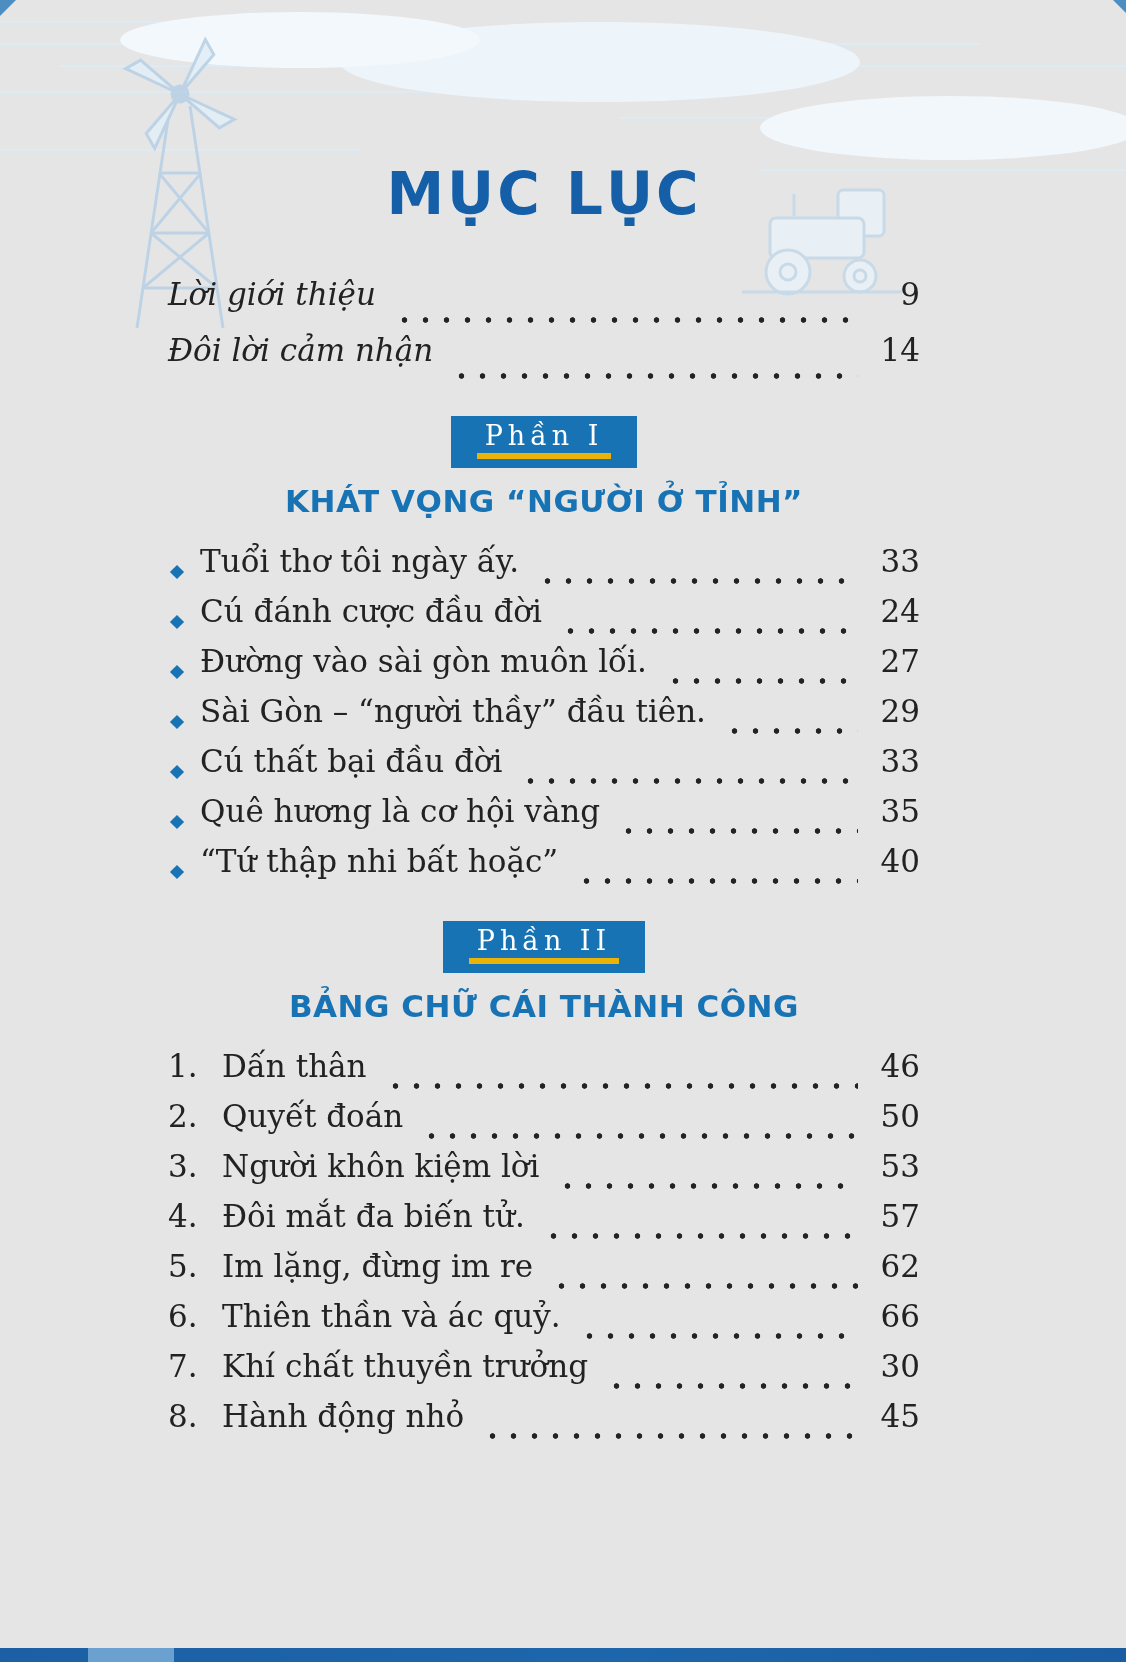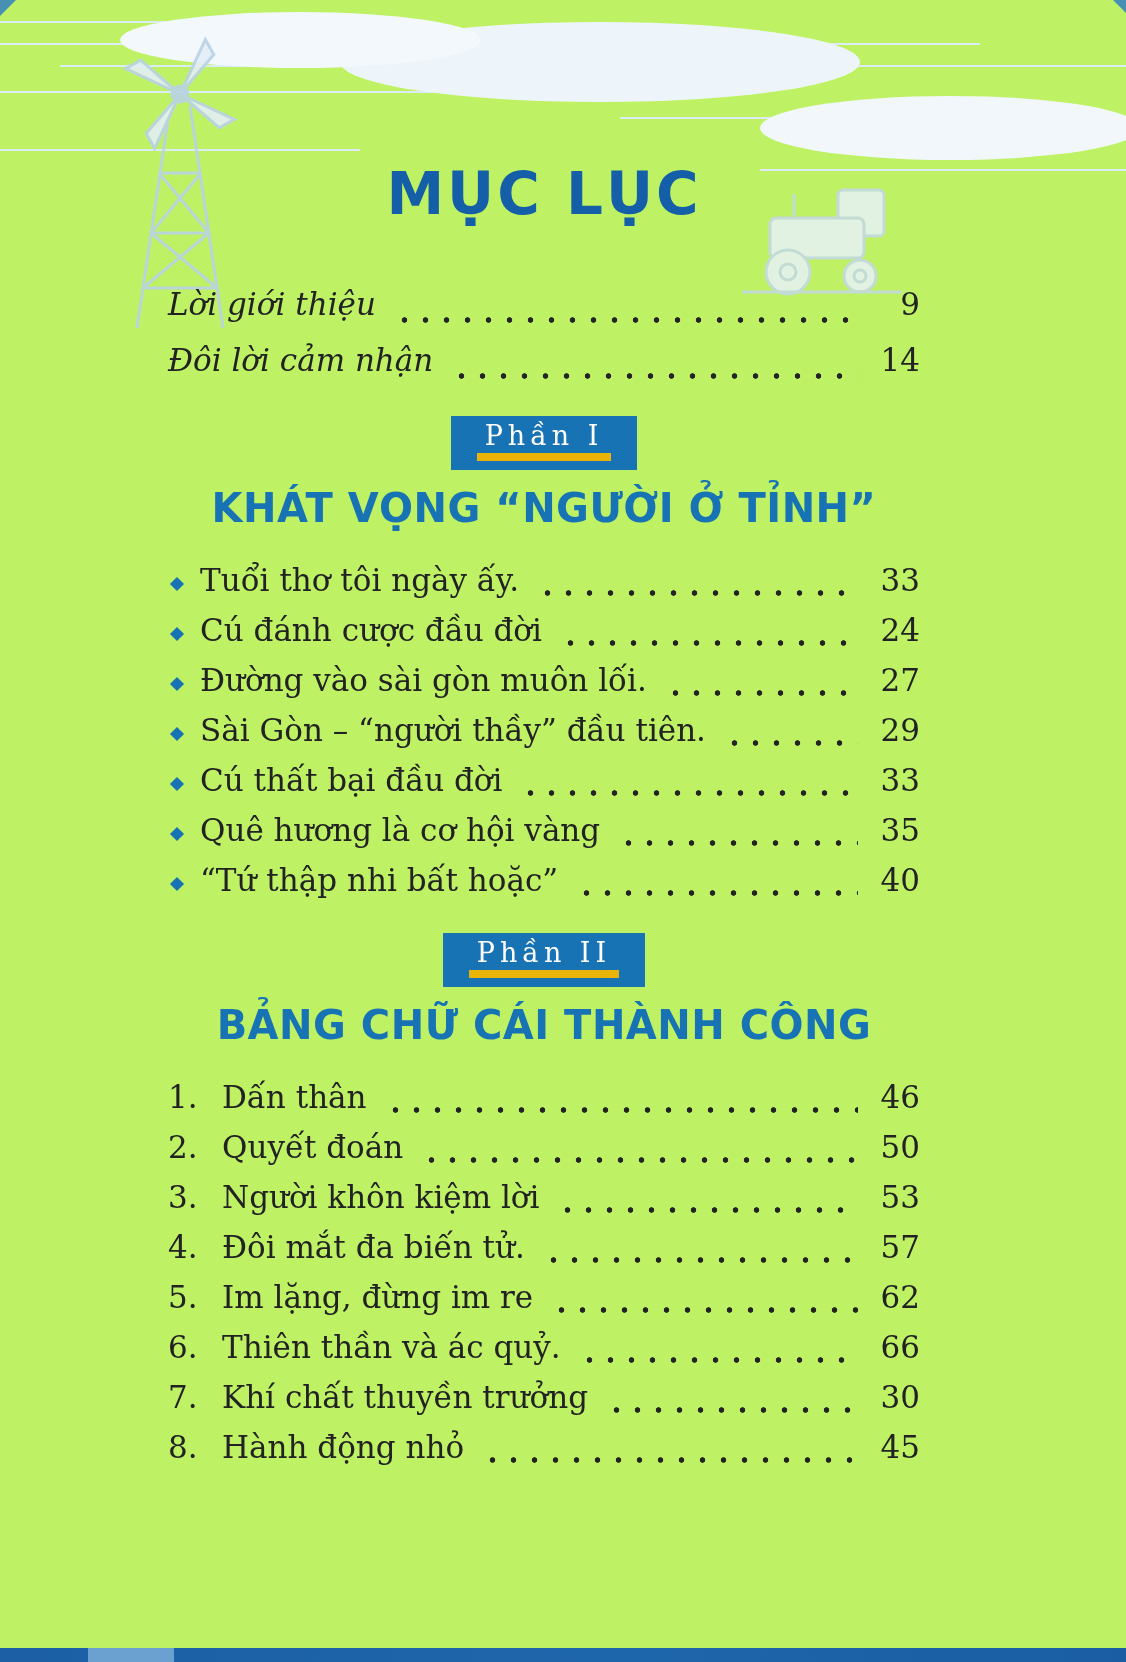--- a/index.html
+++ b/index.html
@@ -5,21 +5,21 @@
   :root{
     --accent:#155fa8;
     --accent2:#1873b5;
     --text:#222222;
     --deco:#bcd4e6;
   }
   html,body{margin:0;padding:0;background:#ffffff;}
   .page{
     position:relative;
     width:1126px;height:1662px;
-    background:#bef264;
+    background:#e5e5e5;
     overflow:hidden;
     font-family:"DejaVu Serif","Liberation Serif",serif;
     color:var(--text);
   }
   .deco-top{position:absolute;top:0;left:0;width:1126px;height:340px;pointer-events:none;}
   .corner-tl{position:absolute;top:0;left:0;width:0;height:0;
     border-top:16px solid #3b84bd;border-right:16px solid transparent;opacity:.9;}
   .corner-tr{position:absolute;top:0;right:0;width:0;height:0;
     border-top:13px solid #3b84bd;border-left:13px solid transparent;opacity:.9;}
   .content{position:absolute;left:168px;top:0;width:752px;}
@@ -28,21 +28,21 @@
     text-align:center;
     font-family:"DejaVu Sans","Liberation Sans",sans-serif;
     font-weight:800;
     font-size:58px;
     letter-spacing:3px;
     color:var(--accent);
   }
   .intro{margin-top:48px;}
   .toc-row{
     display:flex;
-    align-items:center;
+    align-items:flex-start;
     font-size:31px;
     height:50px;
     color:var(--text);
   }
   .intro-row{height:56px;}
   .intro-row .label{font-style:italic;}
   .label{white-space:nowrap;}
   .pagenum{min-width:50px;text-align:right;margin-left:8px;white-space:nowrap;}
   .dots{
     flex:1 1 auto;
@@ -69,29 +69,29 @@
   .badge{
     display:inline-block;
     background:var(--accent2);
     color:#ffffff;
     padding:4px 26px 9px;
   }
   .badge-inner{
     display:inline-block;
     font-size:27px;
     letter-spacing:5px;
-    border-bottom:8px solid #eab308;
+    border-bottom:6px solid #eab308;
     padding:0 8px 2px;
   }
   .section-heading{
     text-align:center;
     color:var(--accent2);
     font-family:"DejaVu Sans","Liberation Sans",sans-serif;
     font-weight:bold;
-    font-size:40px;
+    font-size:31px;
     letter-spacing:.5px;
     margin:15px 0 24px;
   }
   .rows{margin-top:16px;}
   .bottom-bar{
     position:absolute;left:0;right:0;bottom:0;height:14px;
     background:linear-gradient(90deg,#1c5fa4 0%,#1e66ab 55%,#1a5da2 100%);
   }
   .bottom-bar::after{
     content:"";position:absolute;left:88px;top:0;bottom:0;width:86px;

